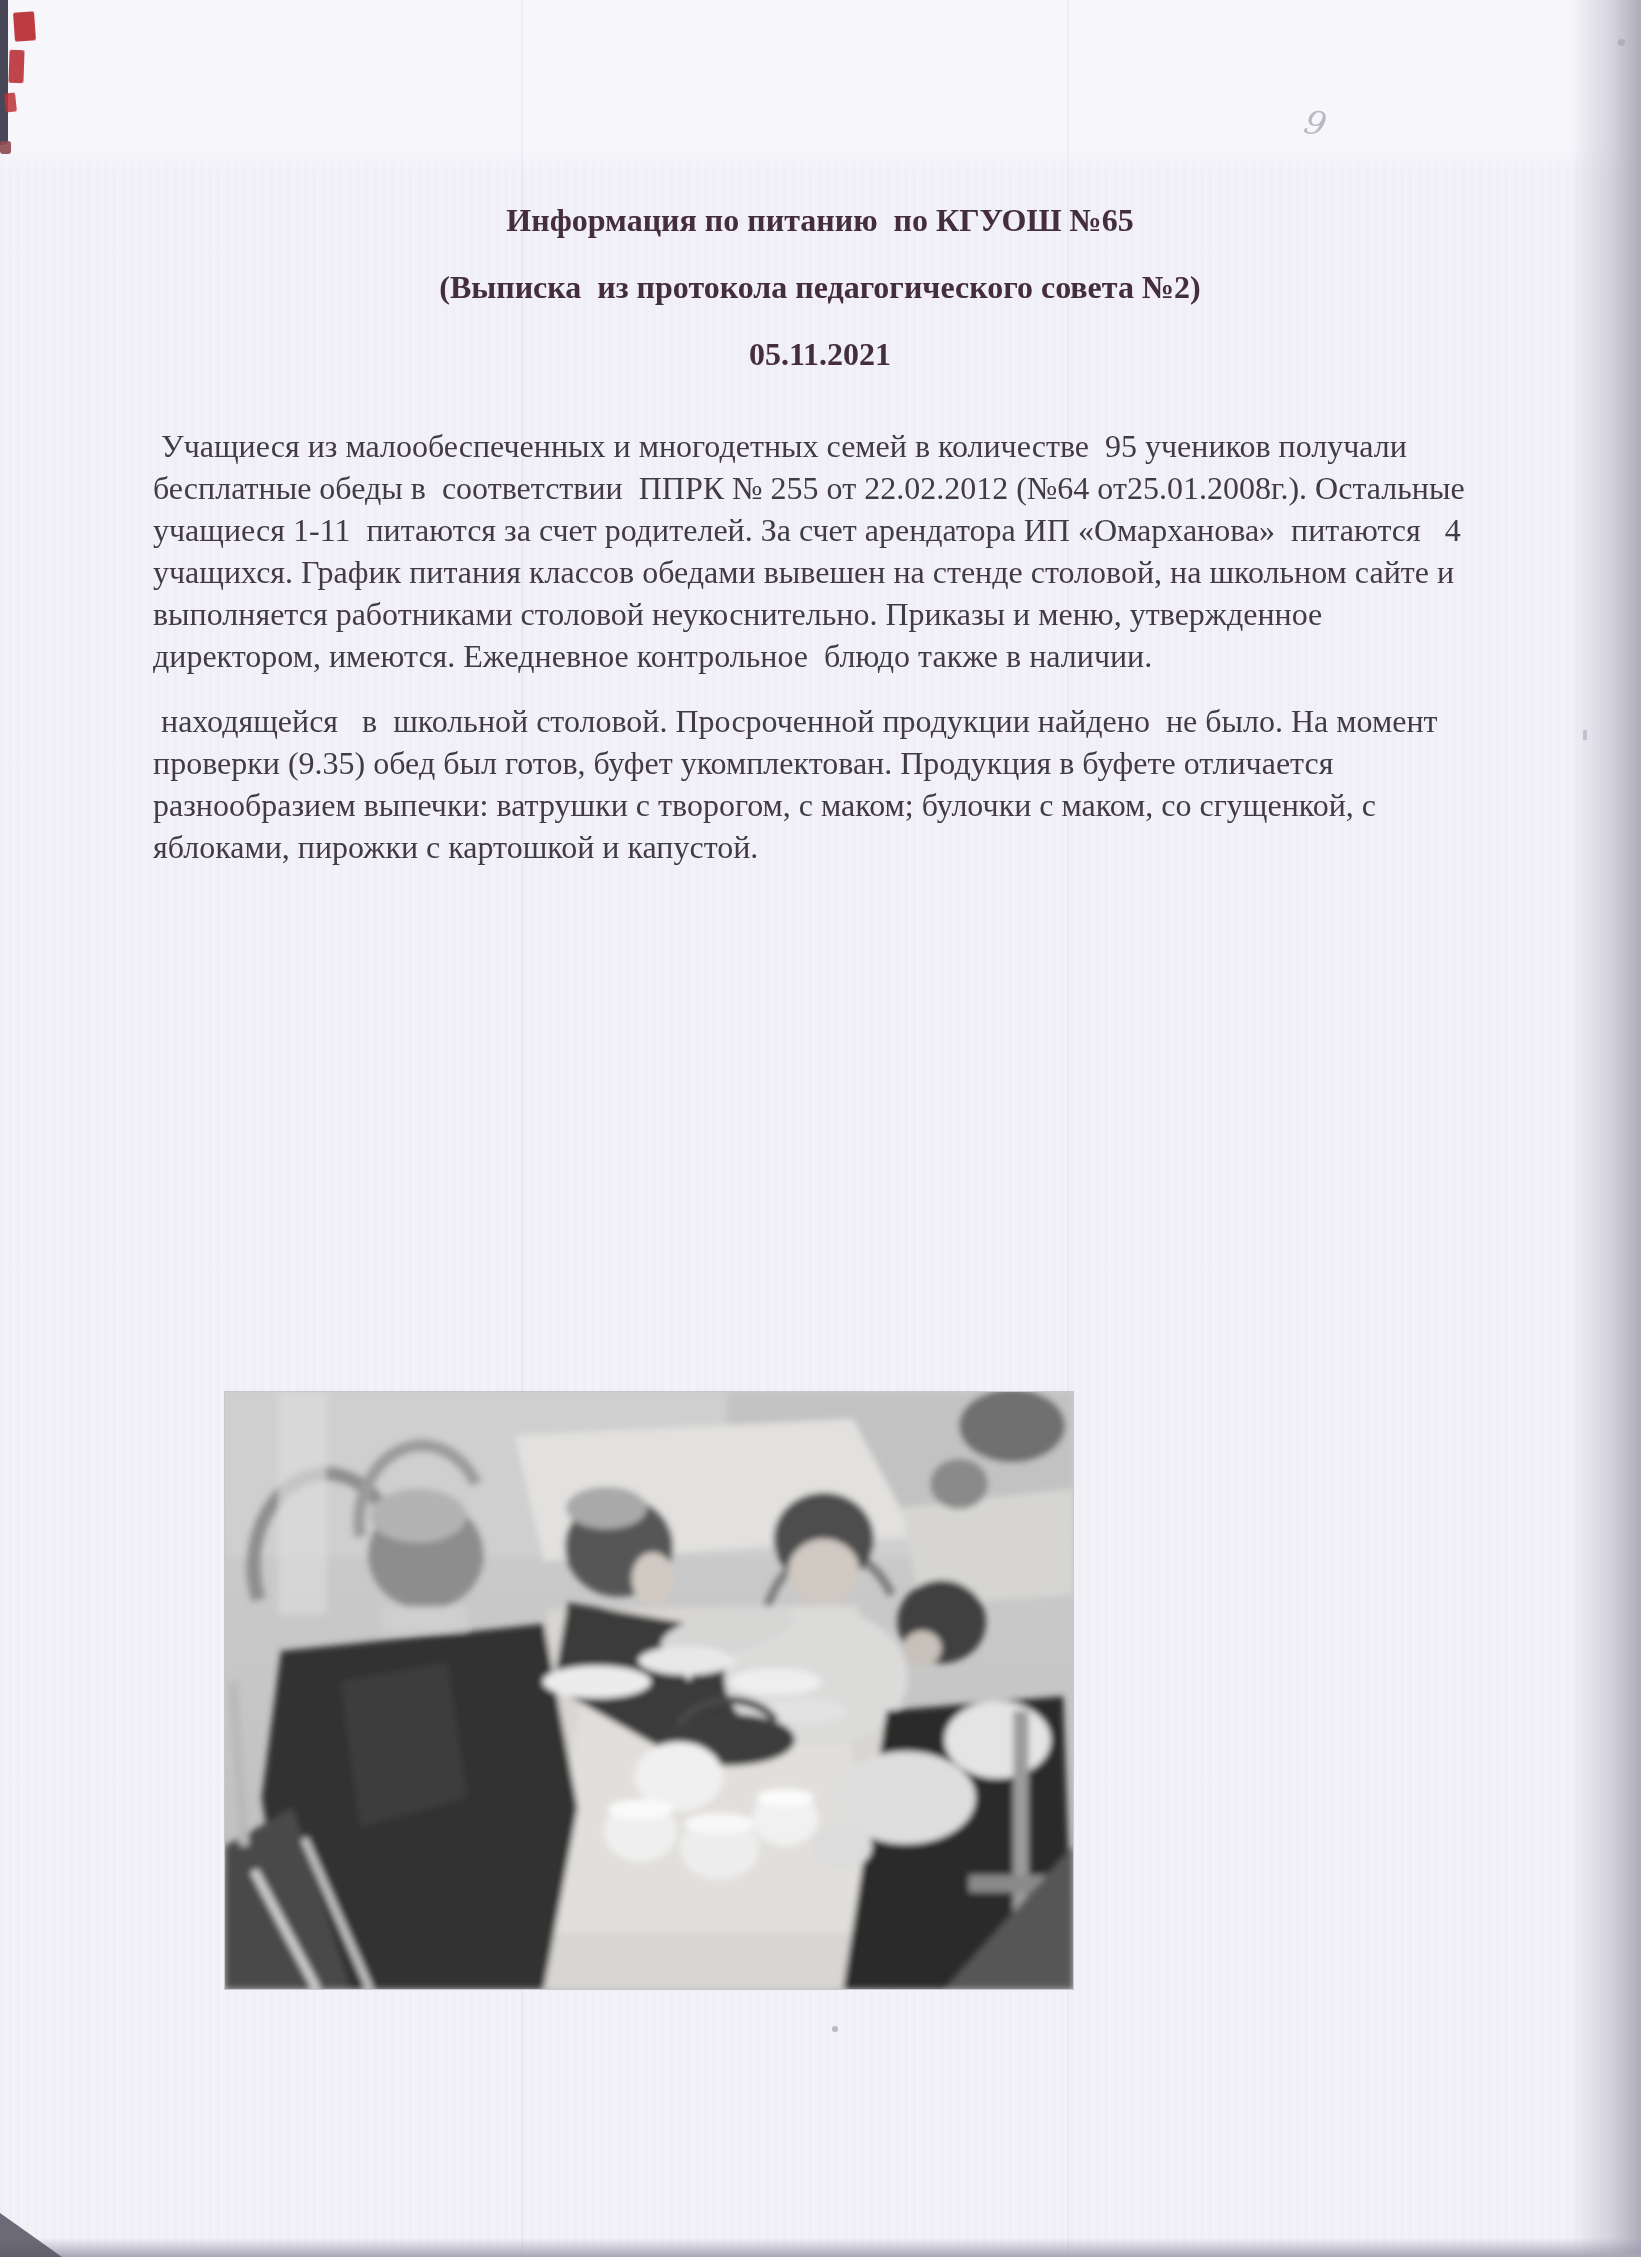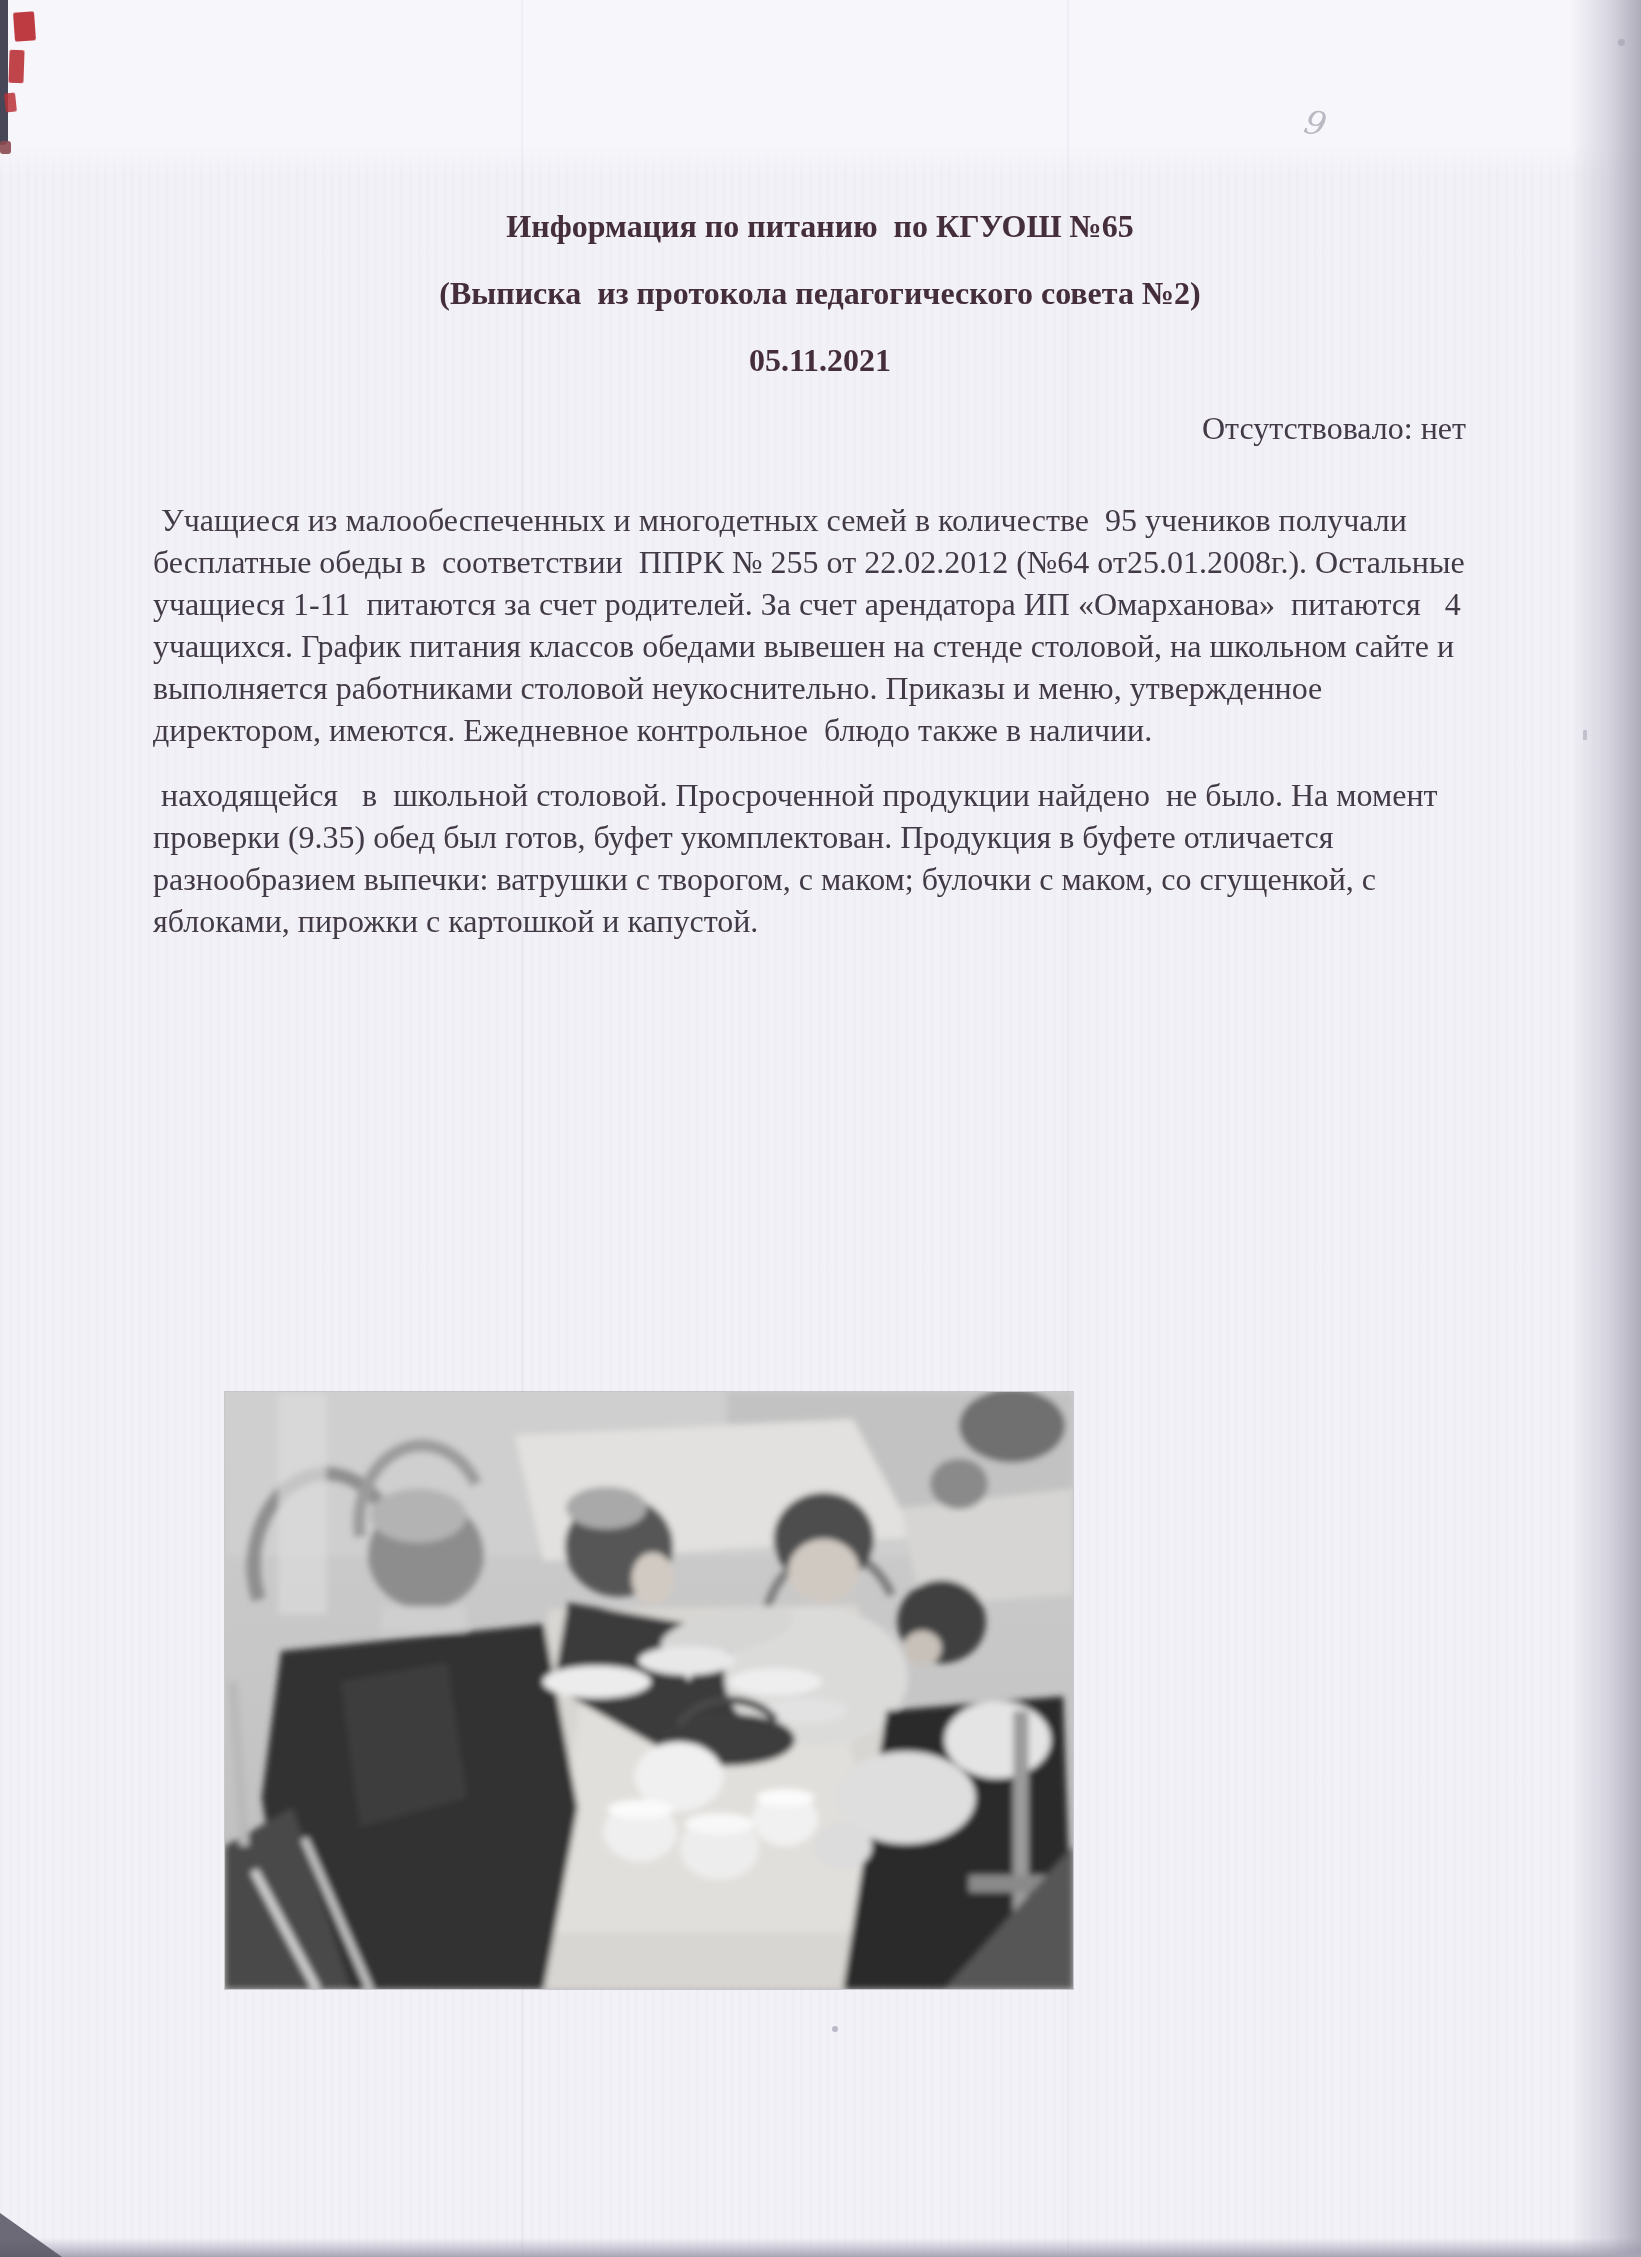--- a/index.html
+++ b/index.html
@@ -42,21 +42,21 @@
   .pen-squiggle{
     position:absolute;left:1305px;top:104px;width:25px;height:39px;color:#8a8694;
     font-family:"DejaVu Serif",serif;font-size:33px;font-style:italic;opacity:.55;transform:rotate(14deg);
   }
   .speck{position:absolute;background:#87839a;border-radius:50%;}
   .speck.a{left:1618px;top:39px;width:6.8px;height:6.8px;opacity:.6;}
   .speck.b{left:832px;top:2026px;width:5.8px;height:5.8px;opacity:.5;}
   .speck.c{left:1583px;top:730px;width:3.9px;height:9.7px;opacity:.4;border-radius:1px;}
 
   .doc{
-    position:absolute;left:153px;top:6px;width:1334px;
+    position:absolute;left:153px;top:0;width:1334px;
     font-size:32px;line-height:42px;
   }
   .center{text-align:center;}
   .right{text-align:right;}
   .bold{font-weight:bold;}
   .title-ink{color:#452e3c;}
   p{margin:0;white-space:pre-wrap;}
   .h-title{margin-top:199px;}
   .h-sub{margin-top:25px;}
   .h-date{margin-top:25px;}
@@ -90,21 +90,20 @@
 <div class="pen-squiggle">9</div>
 <div class="speck a"></div>
 <div class="speck b"></div>
 <div class="speck c"></div>
 
 <div class="doc">
   <p class="center bold title-ink h-title">Информация по питанию  по КГУОШ №65</p>
   <p class="center bold title-ink h-sub">(Выписка  из протокола педагогического совета №2)</p>
   <p class="center bold title-ink h-date">05.11.2021</p>
 
-  <p class="right attn2">Отсутствовало: нет</p>
 
 
 
   <p class="para1"> Учащиеся из малообеспеченных и многодетных семей в количестве  95 учеников получали  бесплатные обеды в  соответствии  ППРК № 255 от 22.02.2012 (№64 от25.01.2008г.). Остальные учащиеся 1-11  питаются за счет родителей. За счет арендатора ИП «Омарханова»  питаются   4 учащихся. График питания классов обедами вывешен на стенде столовой, на школьном сайте и выполняется работниками столовой неукоснительно. Приказы и меню, утвержденное директором, имеются. Ежедневное контрольное  блюдо также в наличии.</p>
   <p class="para3"> находящейся   в  школьной столовой. Просроченной продукции найдено  не было. На момент проверки (9.35) обед был готов, буфет укомплектован. Продукция в буфете отличается разнообразием выпечки: ватрушки с творогом, с маком; булочки с маком, со сгущенкой, с яблоками, пирожки с картошкой и капустой.</p>
 </div>
 
 <div class="photo-wrap" title="Дети за обеденным столом в школьной столовой">
   <svg viewBox="0 0 878 618" preserveAspectRatio="none">
     <defs>

